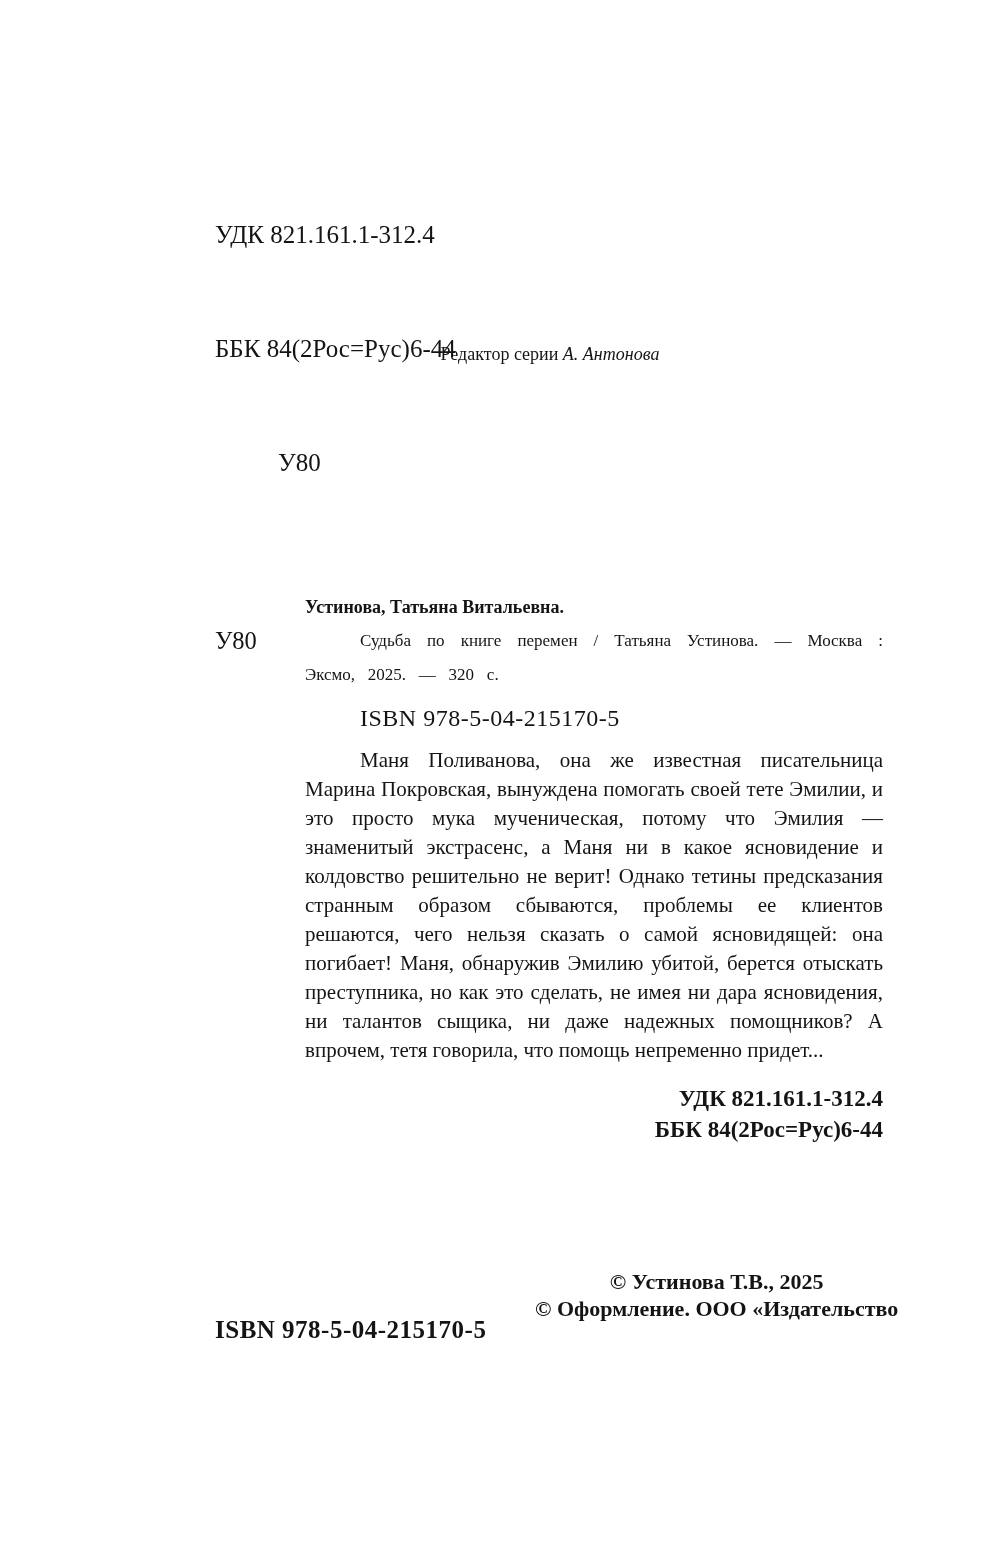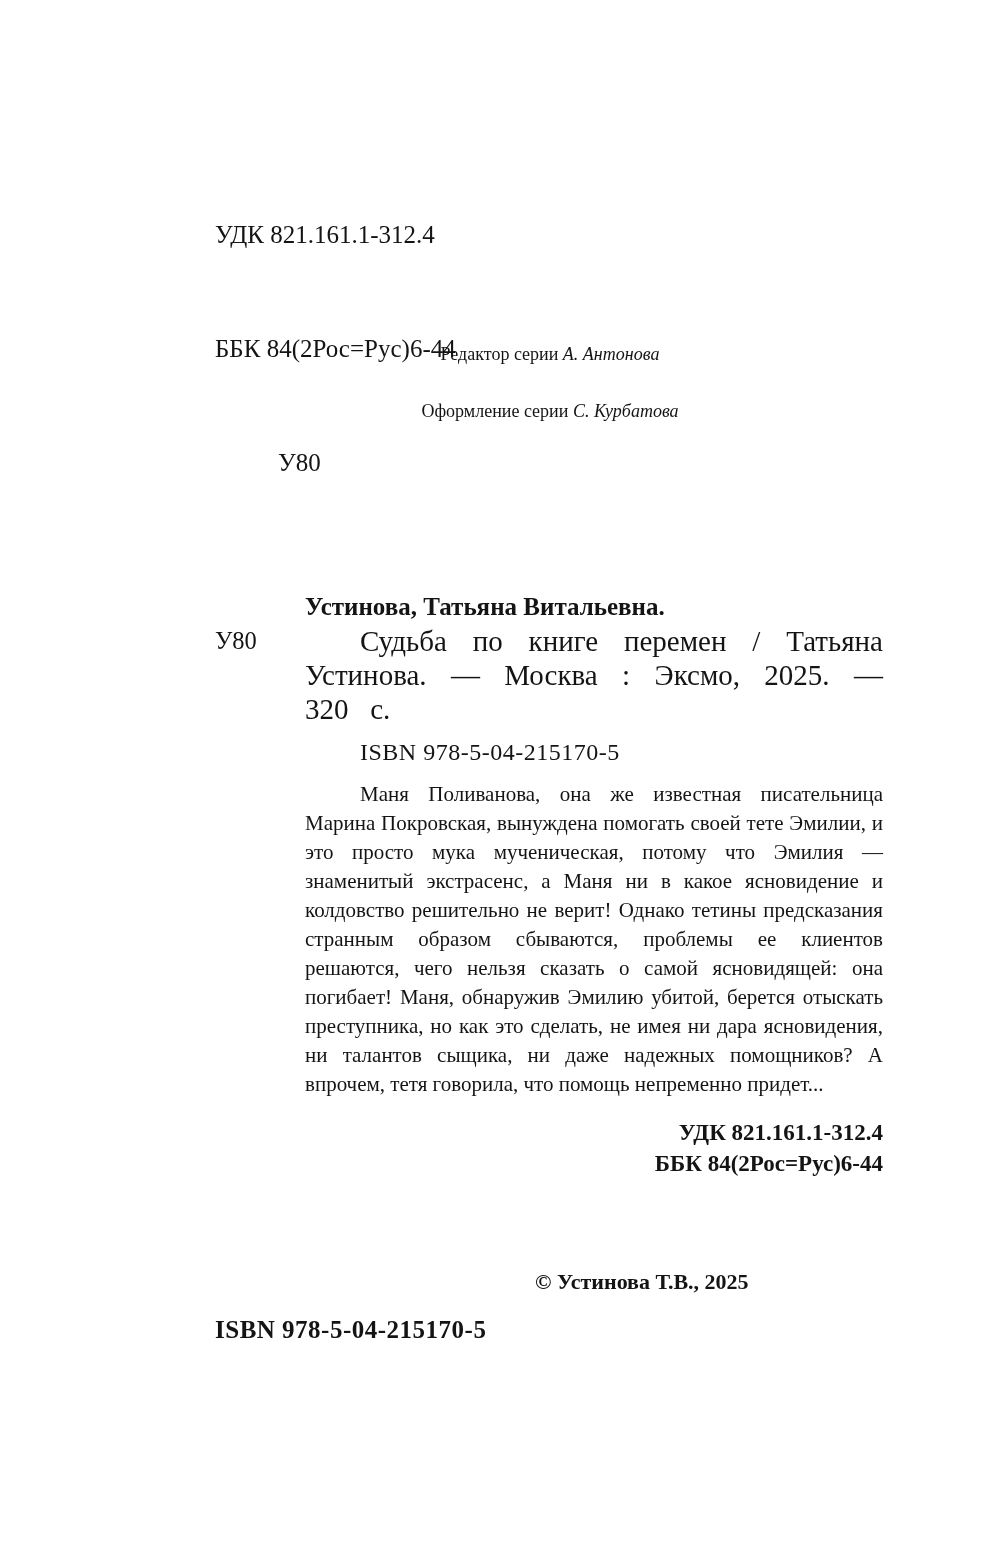--- a/index.html
+++ b/index.html
@@ -44,27 +44,27 @@
     width: 578px;
   }
   .catalog .margin-code {
     position: absolute;
     left: -90px;
     top: 37px;
     font-size: 24.5px;
   }
   .catalog .author {
     margin: 0;
-    font-size: 25px;
+    font-size: 18px;
     font-weight: bold;
     line-height: 34px;
   }
   .catalog .bib {
     margin: 0;
-    font-size: 29px;
+    font-size: 17px;
     line-height: 34px;
     text-align: justify;
     text-indent: 55px;
     word-spacing: 0.5em;
   }
   .catalog .isbn-line {
     margin: 13px 0 0 55px;
     font-size: 24px;
     letter-spacing: 0.5px;
   }
@@ -106,32 +106,32 @@
 <body>
 
 <div class="abs top-block">
   <span class="code-line">УДК 821.161.1-312.4</span>
   <span class="code-line">ББК 84(2Рос=Рус)6-44</span>
   <span class="code-line u80">У80</span>
 </div>
 
 <div class="abs credits">
   <span class="credit-line"><span>Редактор серии </span><span class="name">А. Антонова</span></span>
-  <span class="credit-line second"><span>Оформление серии </span><span class="name">С. Курбатова</span></span>
 </div>
 
 <div class="abs catalog">
   <span class="margin-code">У80</span>
   <p class="author">Устинова, Татьяна Витальевна.</p>
   <p class="bib">Судьба по книге перемен / Татьяна Устинова. — Москва : Эксмо, 2025. — 320 с.</p>
   <p class="isbn-line">ISBN 978-5-04-215170-5</p>
   <p class="annotation">Маня Поливанова, она же известная писательница Марина Покровская, вынуждена помогать своей тете Эмилии, и это просто мука мученическая, потому что Эмилия — знаменитый экстрасенс, а Маня ни в какое ясновидение и колдовство решительно не верит! Однако тетины предсказания странным образом сбываются, проблемы ее клиентов решаются, чего нельзя сказать о самой ясновидящей: она погибает! Маня, обнаружив Эмилию убитой, берется отыскать преступника, но как это сделать, не имея ни дара ясновидения, ни талантов сыщика, ни даже надежных помощников? А впрочем, тетя говорила, что помощь непременно придет...</p>
   <div class="udk-bottom">
     <span>УДК 821.161.1-312.4</span>
     <span>ББК 84(2Рос=Рус)6-44</span>
   </div>
 </div>
 
 <div class="abs footer-isbn">ISBN 978-5-04-215170-5</div>
 
 <div class="abs copyright">
   <span class="c-line">© Устинова Т.В., 2025</span>
+  <span class="c-line">© Оформление. ООО «Издательство</span>
 </div>
 
 </body></html>

